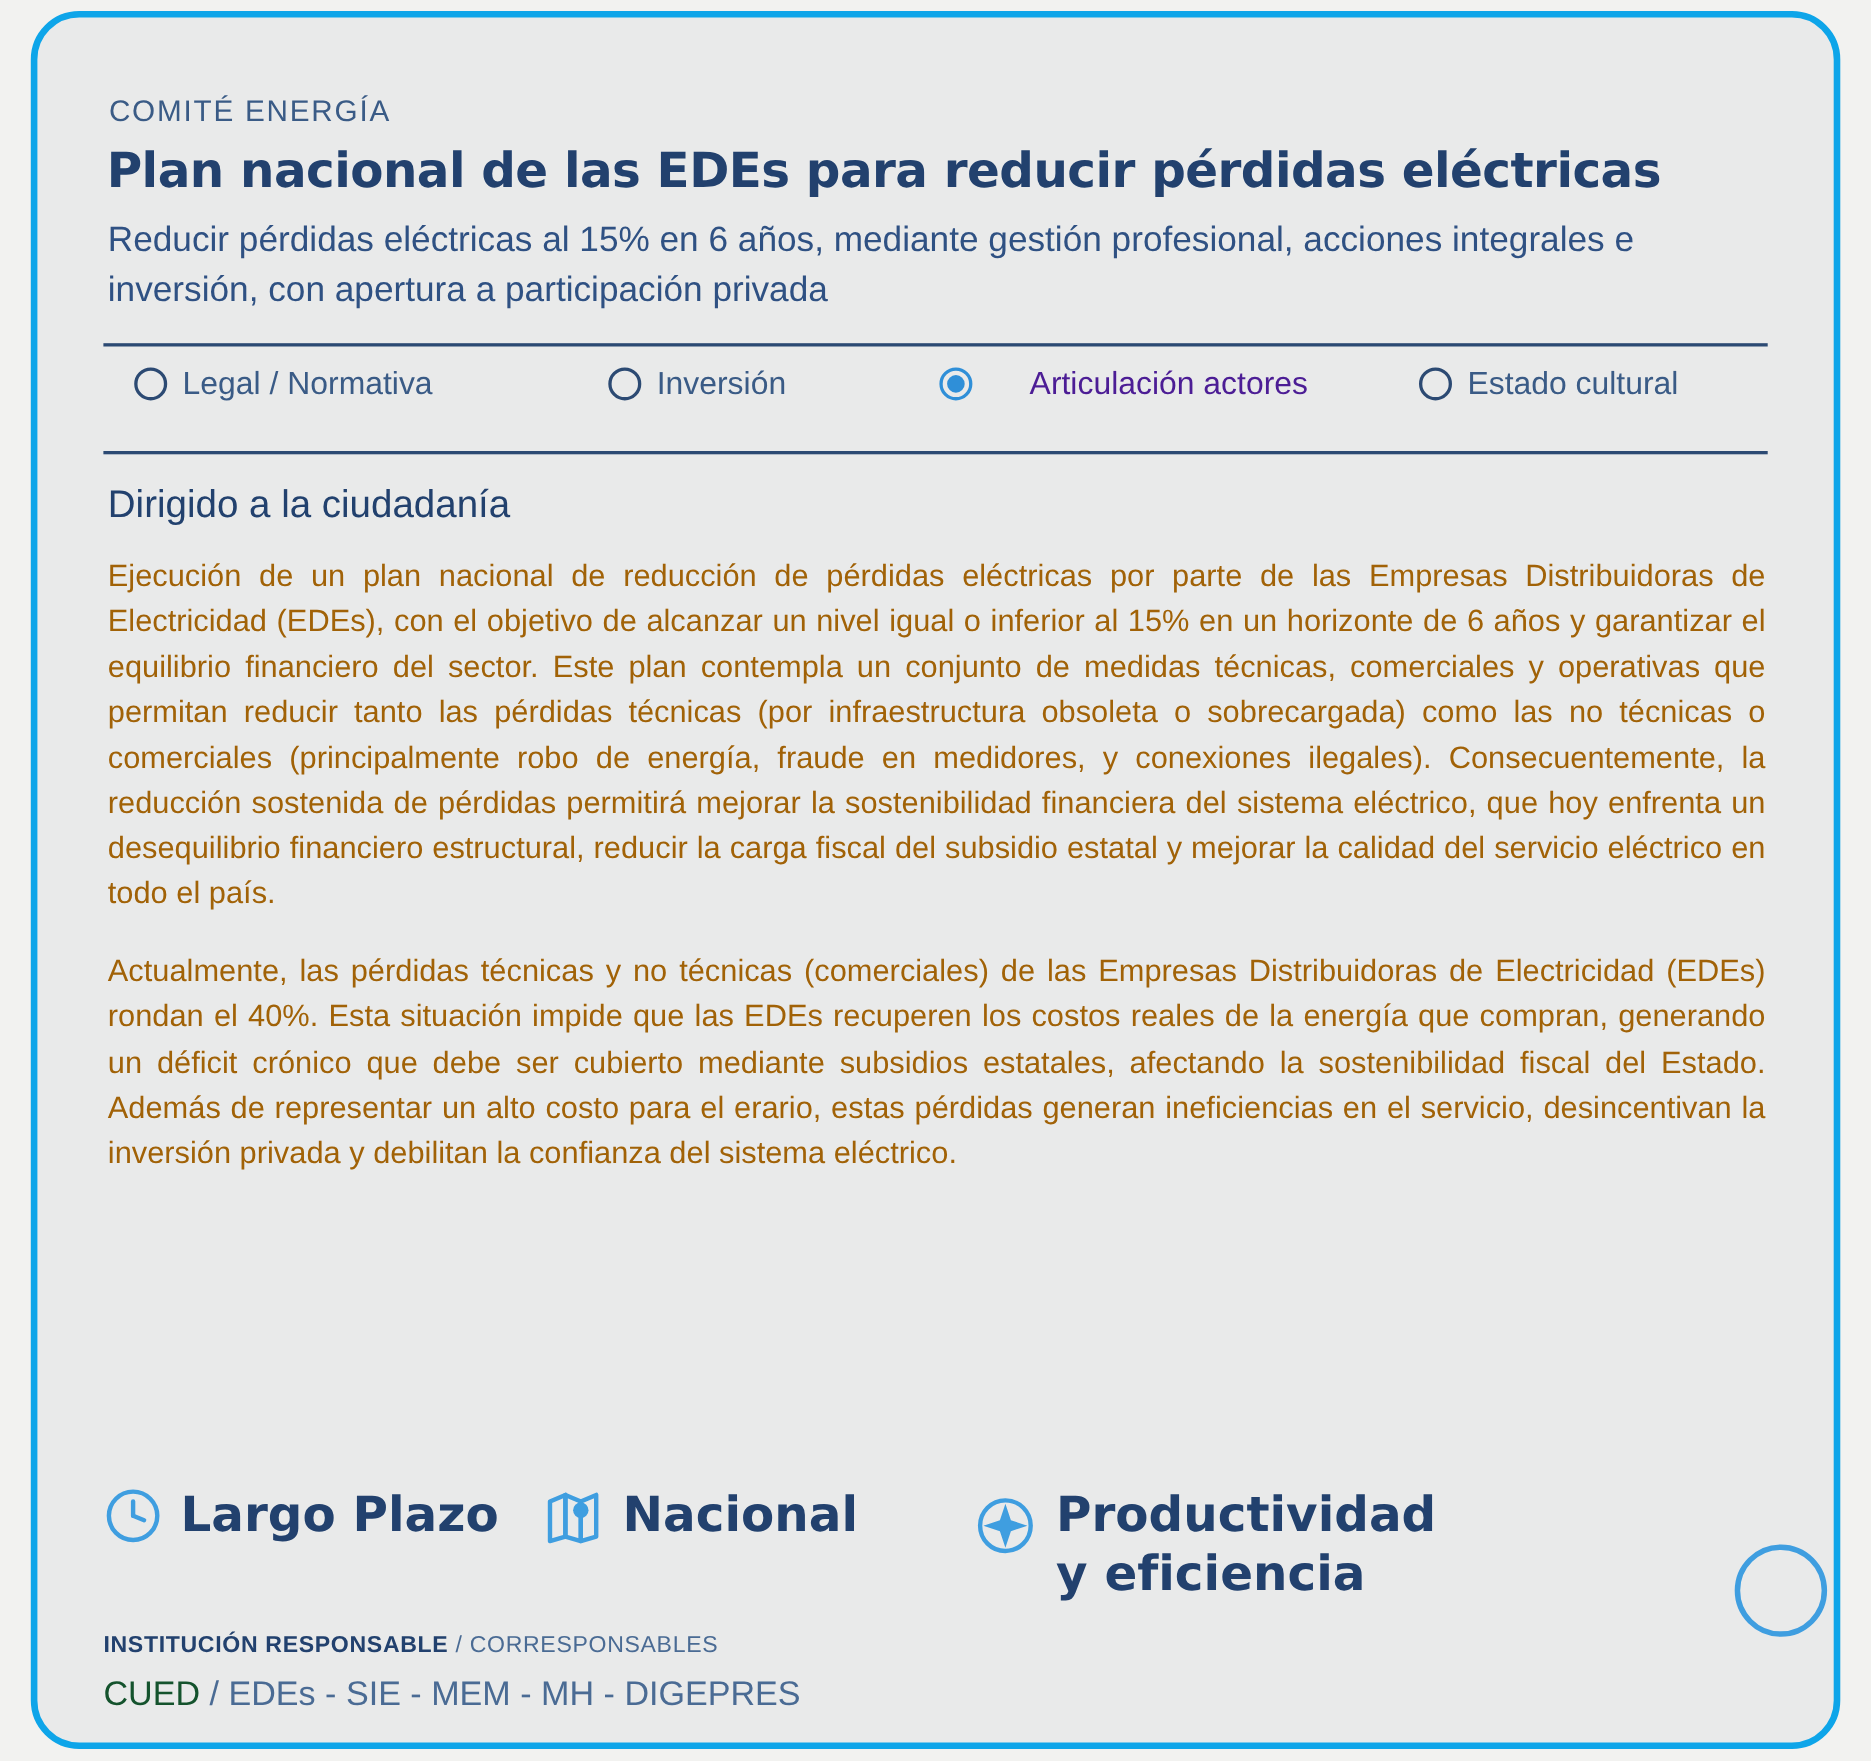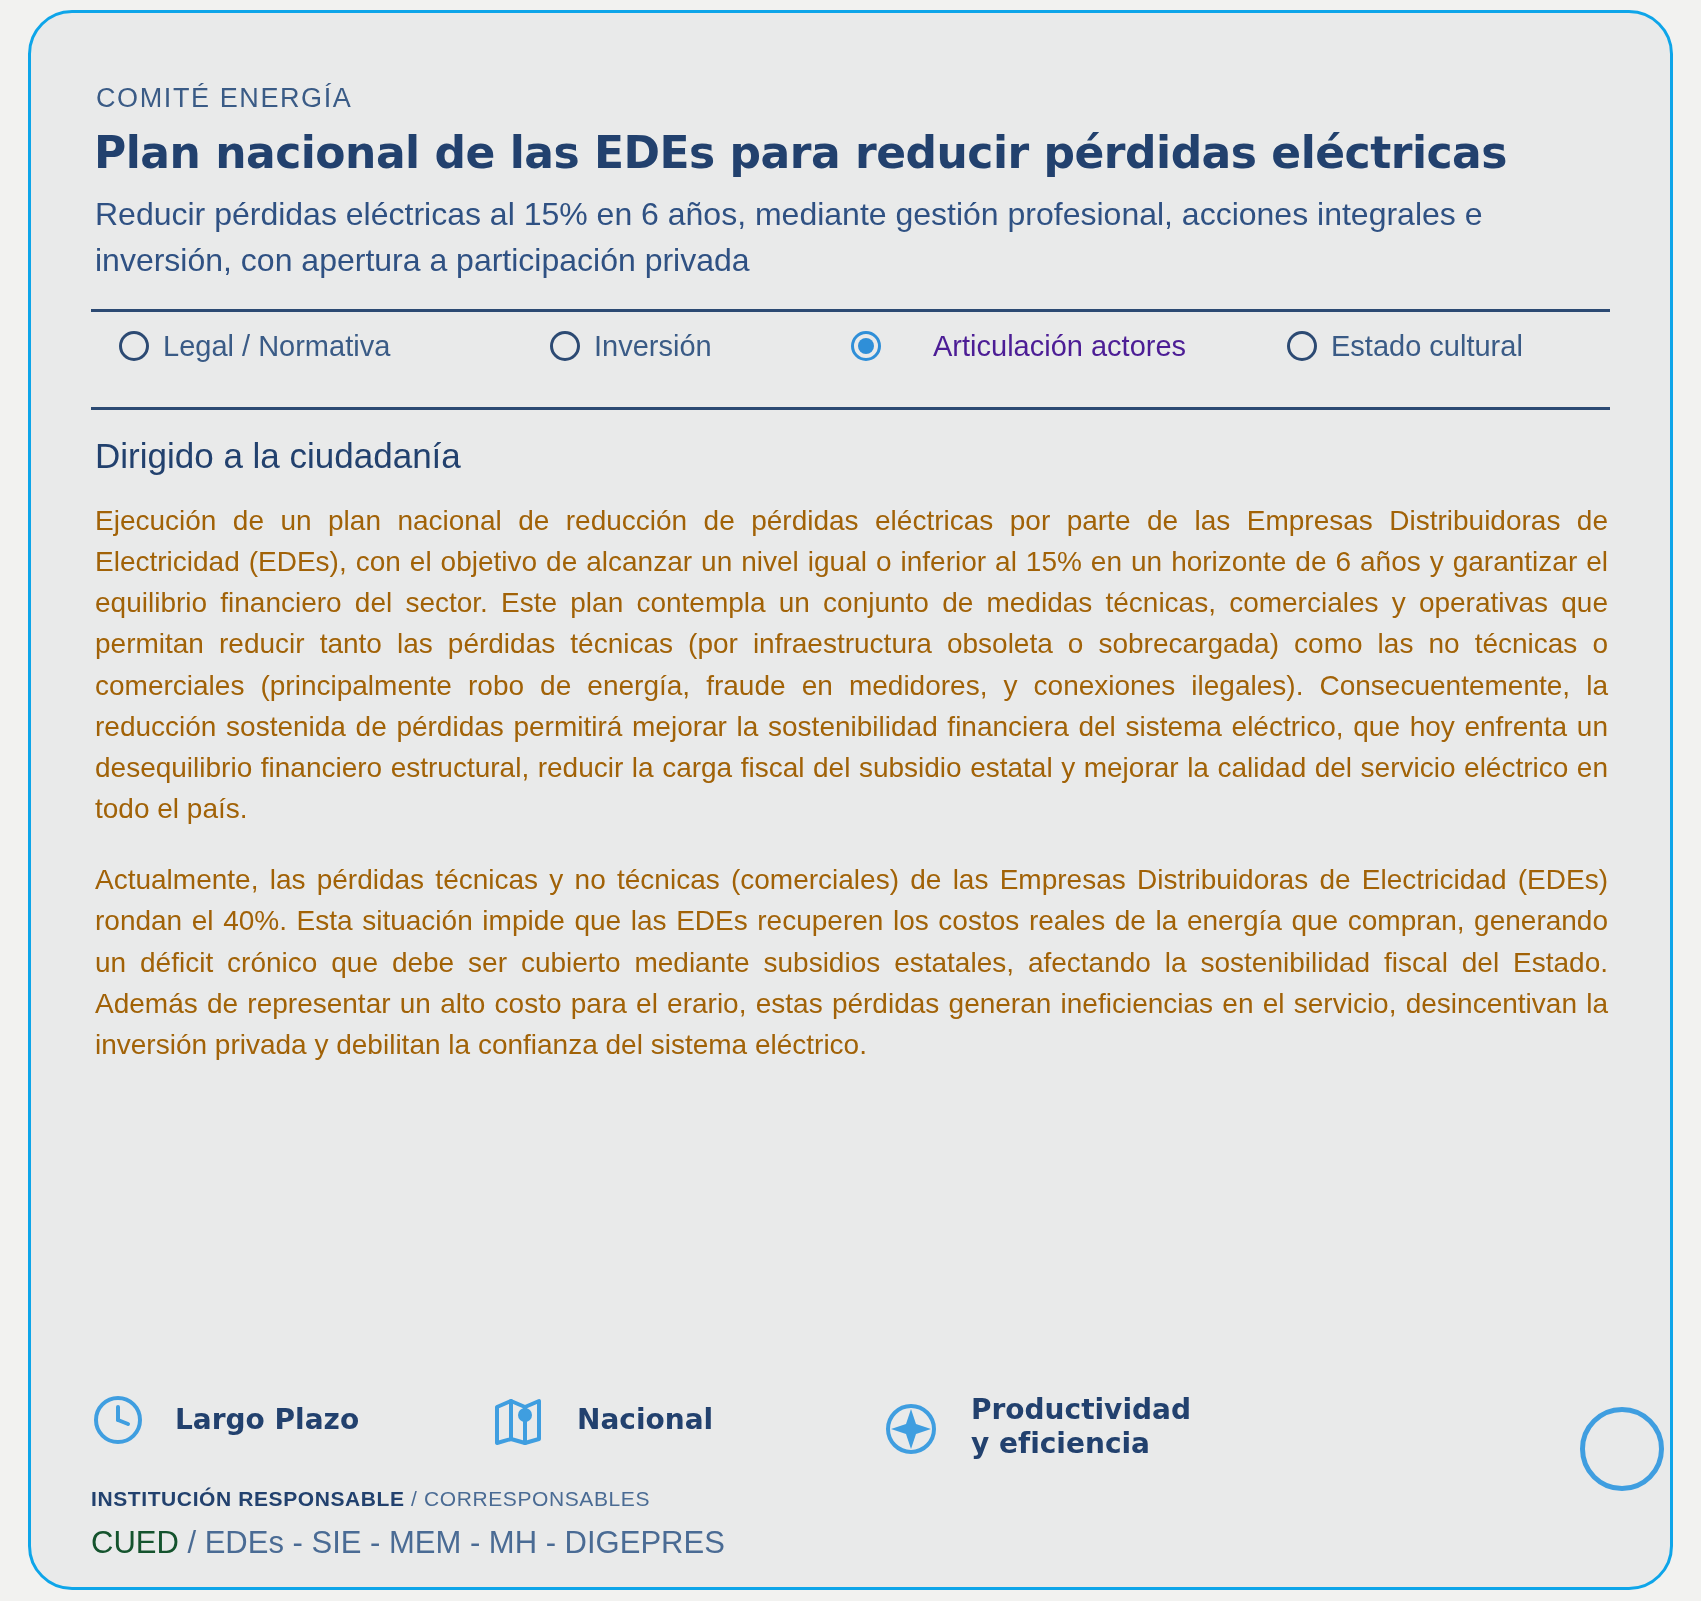--- a/index.html
+++ b/index.html
@@ -11,21 +11,21 @@
     background: #f2f2f0;
     font-family: "DejaVu Sans", sans-serif;
   }
   .card {
     position: absolute;
     left: 28px;
     top: 10px;
     width: 1645px;
     height: 1580px;
     background: #e9eaea;
-    border: 3px solid #0ea5e9;
+    border: 6px solid #0ea5e9;
     border-radius: 44px;
     padding: 52px 60px 0 60px;
   }
   .eyebrow {
     color: #3a5b86;
     font-size: 27px;
     letter-spacing: 1.6px;
     font-family: "Liberation Sans", sans-serif;
     margin: 18px 0 10px 5px;
   }
@@ -113,23 +113,23 @@
   }
   .meta-row {
     display: flex;
     align-items: flex-start;
     gap: 0;
     margin-bottom: 8px;
   }
   .meta {
     display: flex;
     align-items: center;
-    gap: 30px;
+    gap: 16px;
     color: #22416e;
-    font-size: 28px;
+    font-size: 44px;
     font-weight: bold;
     font-family: "DejaVu Sans", sans-serif;
   }
   .meta.m1 { width: 400px; }
   .meta.m2 { width: 390px; }
   .meta.m3 { width: auto; align-items: flex-start; }
   .meta .txt2 { line-height: 1.22; }
   .icon { flex: 0 0 auto; display: block; }
   .resp-label {
     margin-top: 26px;

